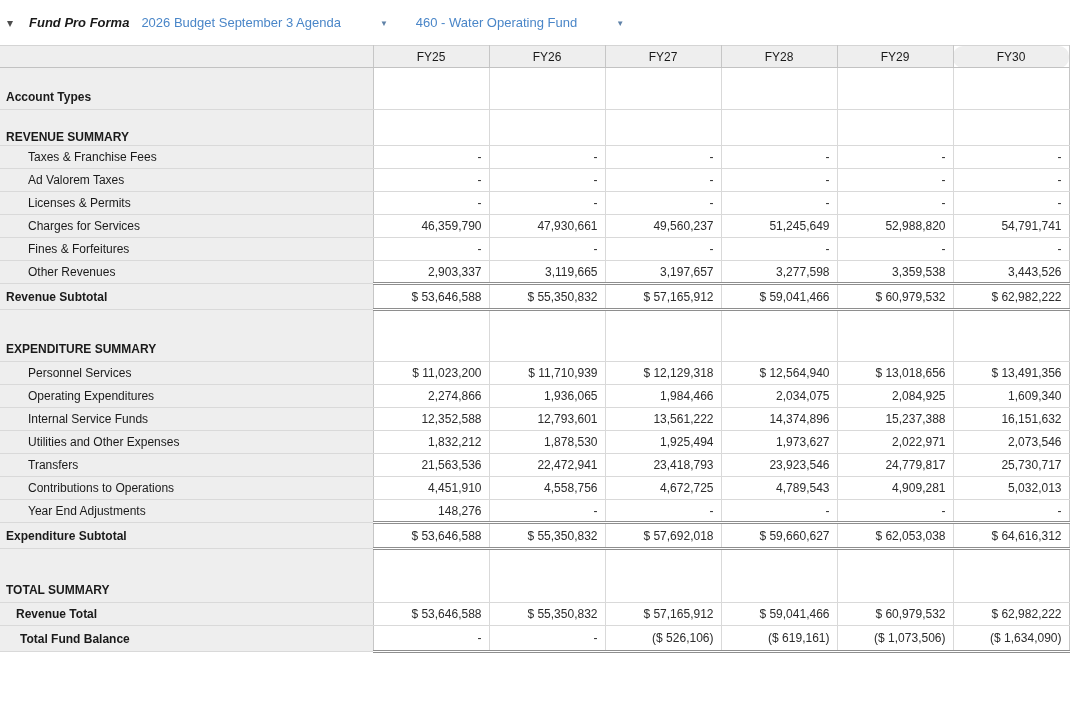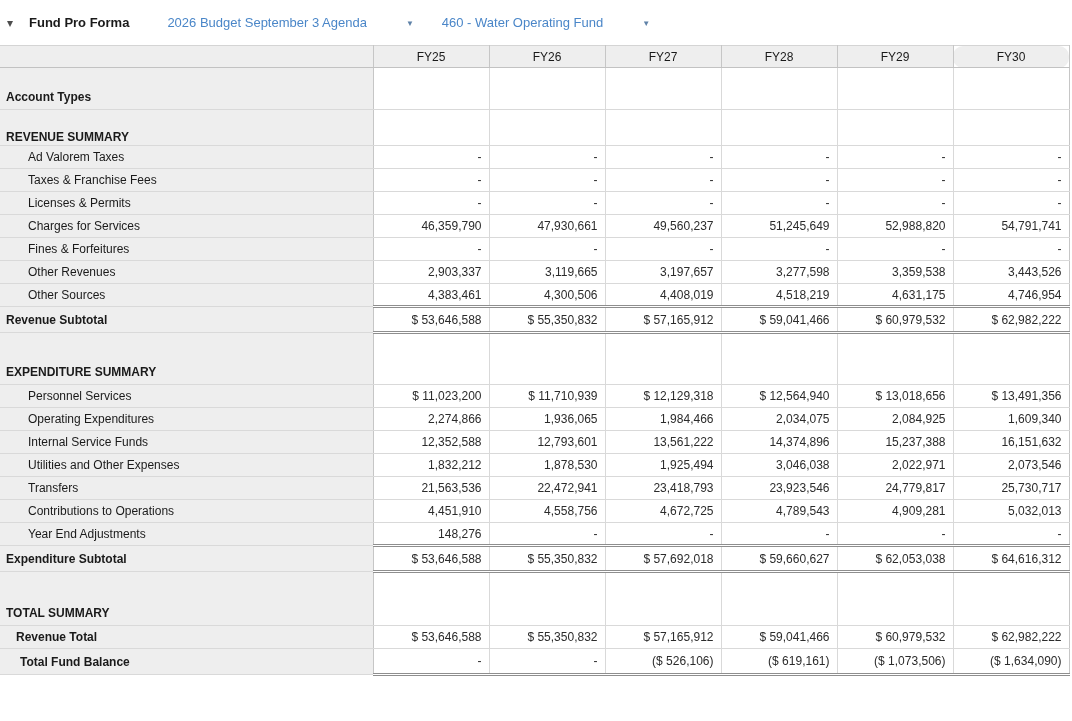--- a/index.html
+++ b/index.html
@@ -9,21 +9,21 @@
     width:1072px;height:721px;overflow:hidden;
   }
   
   .toolbar{
     height:45px;display:flex;align-items:center;padding-left:7px;box-sizing:border-box;
   }
   .collapse{
     color:#4d4d4d;font-size:12px;width:22px;cursor:pointer;flex:0 0 auto;
   }
   .title{
-    font-weight:bold;font-size:13px;color:#1a1a1a;margin-right:38px;white-space:nowrap;
+    font-weight:bold;font-size:13px;color:#1a1a1a;margin-right:12px;white-space:nowrap;font-style:italic;
   }
   .dd{
     color:#4a86c8;font-size:13px;margin-right:28px;white-space:nowrap;cursor:pointer;
     display:inline-flex;align-items:center;gap:32px;
   }
   .dd .caret{
     font-size:8px;margin-left:7px;color:#5f82a8;position:relative;top:1px;
   }
   
   table{
@@ -119,30 +119,30 @@
       <tr class="section">
         <td class="label">REVENUE SUMMARY</td>
         <td class="num"></td>
         <td class="num"></td>
         <td class="num"></td>
         <td class="num"></td>
         <td class="num"></td>
         <td class="num"></td>
       </tr>
       <tr class="detail">
+        <td class="label">Taxes &amp; Franchise Fees</td>
+        <td class="num">-</td>
+        <td class="num">-</td>
+        <td class="num">-</td>
+        <td class="num">-</td>
+        <td class="num">-</td>
+        <td class="num">-</td>
+      </tr>
+      <tr class="detail">
         <td class="label">Ad Valorem Taxes</td>
-        <td class="num">-</td>
-        <td class="num">-</td>
-        <td class="num">-</td>
-        <td class="num">-</td>
-        <td class="num">-</td>
-        <td class="num">-</td>
-      </tr>
-      <tr class="detail">
-        <td class="label">Taxes &amp; Franchise Fees</td>
         <td class="num">-</td>
         <td class="num">-</td>
         <td class="num">-</td>
         <td class="num">-</td>
         <td class="num">-</td>
         <td class="num">-</td>
       </tr>
       <tr class="detail">
         <td class="label">Licenses &amp; Permits</td>
         <td class="num">-</td>
@@ -171,29 +171,20 @@
         <td class="num">-</td>
       </tr>
       <tr class="detail">
         <td class="label">Other Revenues</td>
         <td class="num">2,903,337</td>
         <td class="num">3,119,665</td>
         <td class="num">3,197,657</td>
         <td class="num">3,277,598</td>
         <td class="num">3,359,538</td>
         <td class="num">3,443,526</td>
-      </tr>
-      <tr class="detail">
-        <td class="label">Other Sources</td>
-        <td class="num">4,383,461</td>
-        <td class="num">4,300,506</td>
-        <td class="num">4,408,019</td>
-        <td class="num">4,518,219</td>
-        <td class="num">4,631,175</td>
-        <td class="num">4,746,954</td>
       </tr>
       <tr class="subtotal">
         <td class="label">Revenue Subtotal</td>
         <td class="num">$ 53,646,588</td>
         <td class="num">$ 55,350,832</td>
         <td class="num">$ 57,165,912</td>
         <td class="num">$ 59,041,466</td>
         <td class="num">$ 60,979,532</td>
         <td class="num">$ 62,982,222</td>
       </tr>
@@ -231,21 +222,21 @@
         <td class="num">13,561,222</td>
         <td class="num">14,374,896</td>
         <td class="num">15,237,388</td>
         <td class="num">16,151,632</td>
       </tr>
       <tr class="detail">
         <td class="label">Utilities and Other Expenses</td>
         <td class="num">1,832,212</td>
         <td class="num">1,878,530</td>
         <td class="num">1,925,494</td>
-        <td class="num">3,046,038</td>
+        <td class="num">1,973,627</td>
         <td class="num">2,022,971</td>
         <td class="num">2,073,546</td>
       </tr>
       <tr class="detail">
         <td class="label">Transfers</td>
         <td class="num">21,563,536</td>
         <td class="num">22,472,941</td>
         <td class="num">23,418,793</td>
         <td class="num">23,923,546</td>
         <td class="num">24,779,817</td>

